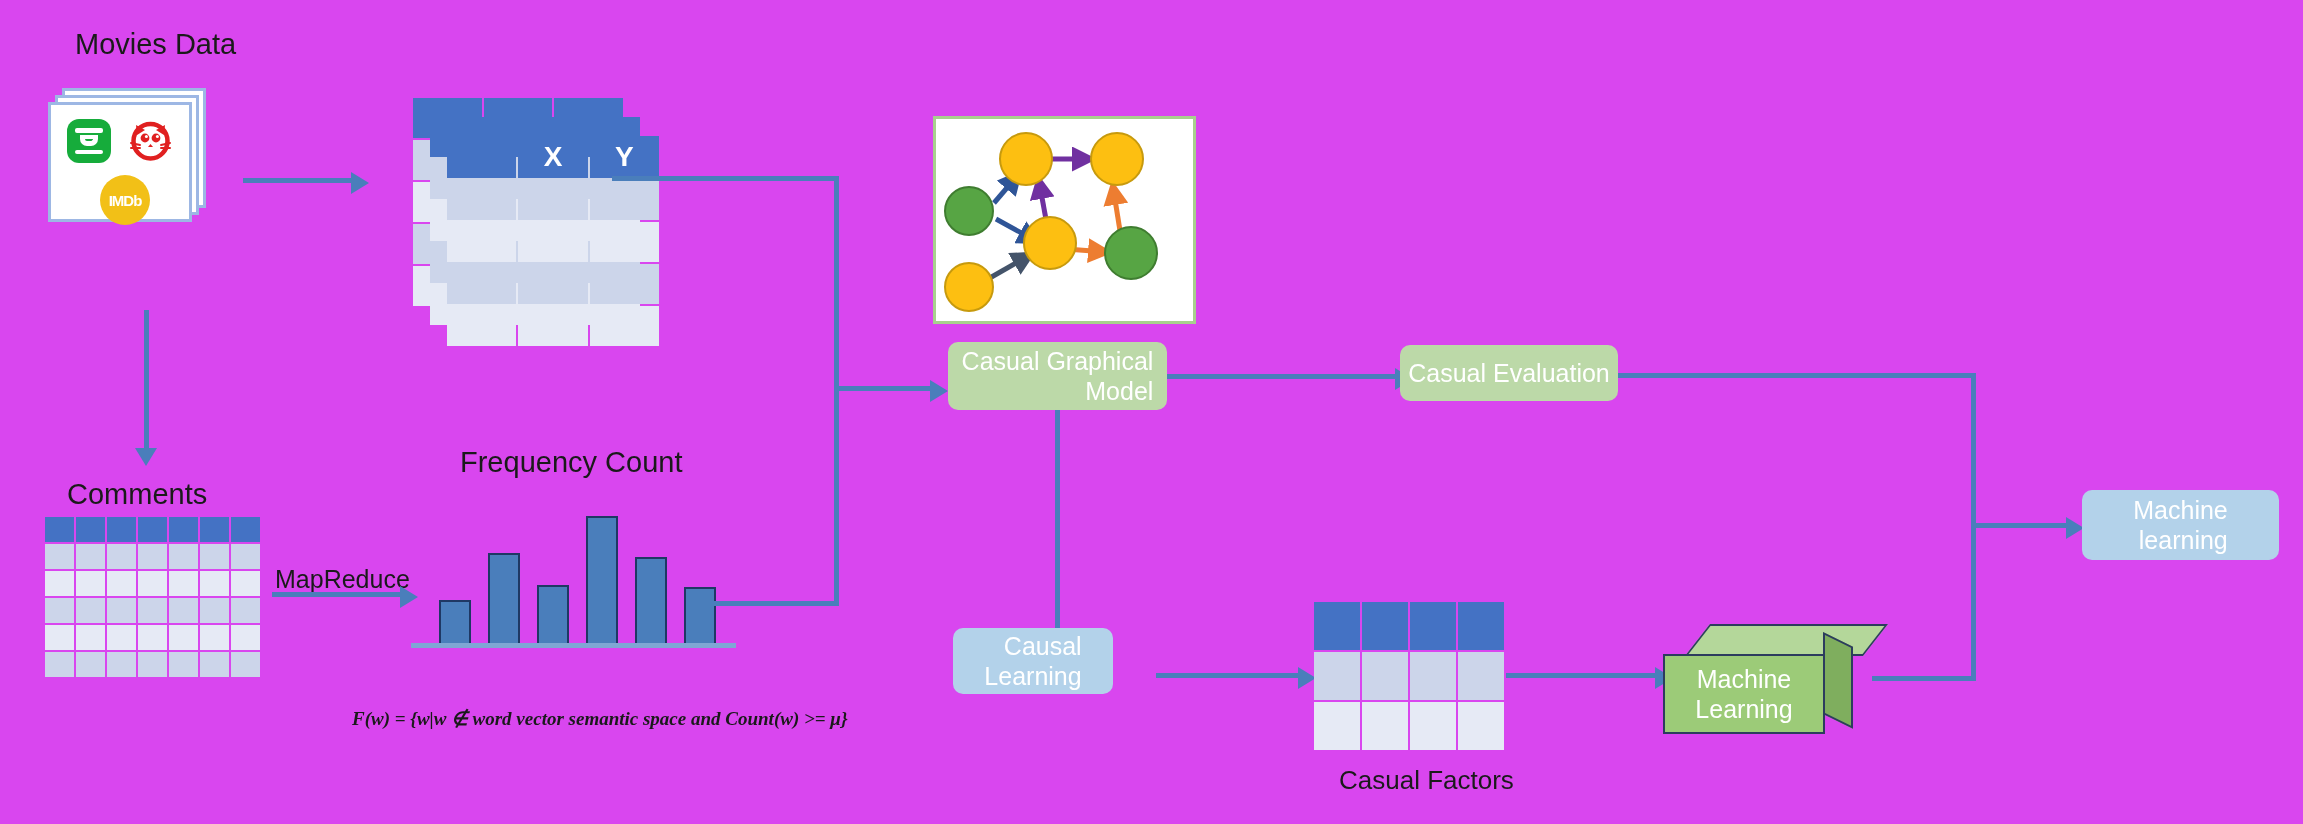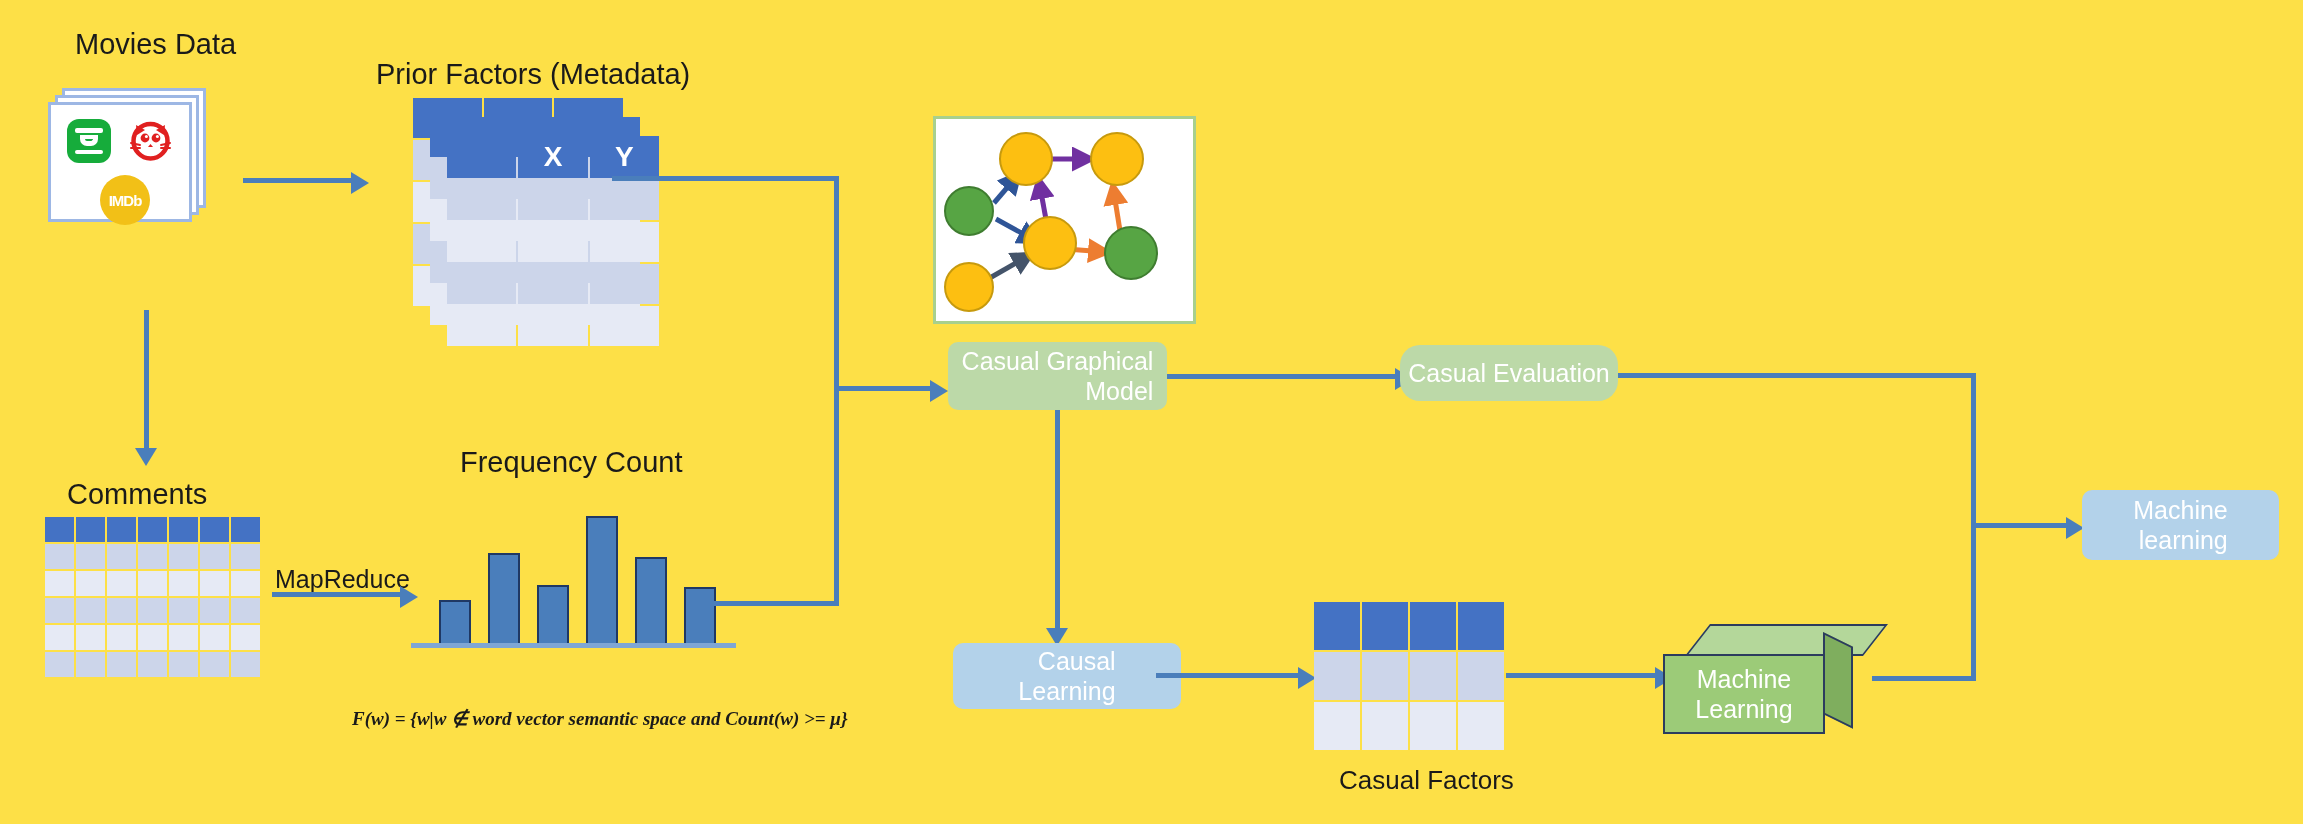--- a/index.html
+++ b/index.html
@@ -1,17 +1,17 @@
 <!DOCTYPE html>
 <html><head>
 <meta charset="utf-8">
 <style>
   html,body{margin:0;padding:0;background:#ffffff;}
   body{font-family:"Liberation Sans",sans-serif;}
-  #stage{position:relative;width:2303px;height:824px;background:#fde047;overflow:hidden;}
+  #stage{position:relative;width:2303px;height:824px;background:#d946ef;overflow:hidden;}
   .abs{position:absolute;}
 
   .cap{font-size:27px;color:#1a1a1a;white-space:nowrap;font-family:"Liberation Sans",sans-serif;}
   .cap-lg{font-size:29px;}
 
   
   .docstack{position:absolute;}
   .doc{position:absolute;background:#ffffff;border:3px solid #9db7e4;box-sizing:border-box;}
   .logo-douban{position:absolute;background:#16ac3b;border-radius:12px;display:flex;align-items:center;justify-content:center;}
   .db-inner{position:relative;width:62%;height:60%;}
@@ -99,21 +99,20 @@
   <div>
     <div class="ln abs" style="left:243px;top:178px;width:110px;height:5px;"></div>
     <div class="ahead ahead-r" style="left:351px;top:172px;"></div>
   </div>
 
   <div>
     <div class="ln abs" style="left:144px;top:310px;width:5px;height:140px;"></div>
     <div class="ahead ahead-d" style="left:135px;top:448px;"></div>
   </div>
 
-  <div class="abs cap cap-lg" style="left:376px;top:58px;">Prior Factors (Metadata)</div>
 
   <div class="abs" style="left:413px;top:98px;width:300px;height:250px;">
 
     <div class="tbl" style="left:0px;top:0px;width:210px;height:200px;grid-template-columns:1fr 1fr 1fr;grid-template-rows:40px 40px 40px 40px 40px;">
       <div class="th"></div>
         <div class="th"></div>
         <div class="th"></div>
       <div class="td-a"></div>
         <div class="td-a"></div>
         <div class="td-a"></div>
@@ -288,25 +287,25 @@
   <div>
     <div class="ln abs" style="left:1167px;top:374px;width:232px;height:5px;"></div>
     <div class="ahead ahead-r" style="left:1395px;top:368px;"></div>
   </div>
 
   <div>
     <div class="ln abs" style="left:1055px;top:410px;width:5px;height:222px;"></div>
     <div class="ahead ahead-d" style="left:1046px;top:628px;"></div>
   </div>
 
-  <div class="rbox green" style="left:1400px;top:345px;width:218px;height:56px;border-radius:20px;">
+  <div class="rbox green" style="left:1400px;top:345px;width:218px;height:56px;">
     <div>Casual Evaluation</div>
   </div>
 
-  <div class="rbox blue" style="left:953px;top:643px;width:228px;height:66px;">
+  <div class="rbox blue" style="left:953px;top:628px;width:160px;height:66px;">
     <div>
       <div>Causal</div>
       <div>Learning</div>
     </div>
   </div>
 
   <div>
     <div class="ln abs" style="left:1156px;top:673px;width:145px;height:5px;"></div>
     <div class="ahead ahead-r" style="left:1298px;top:667px;"></div>
   </div>

